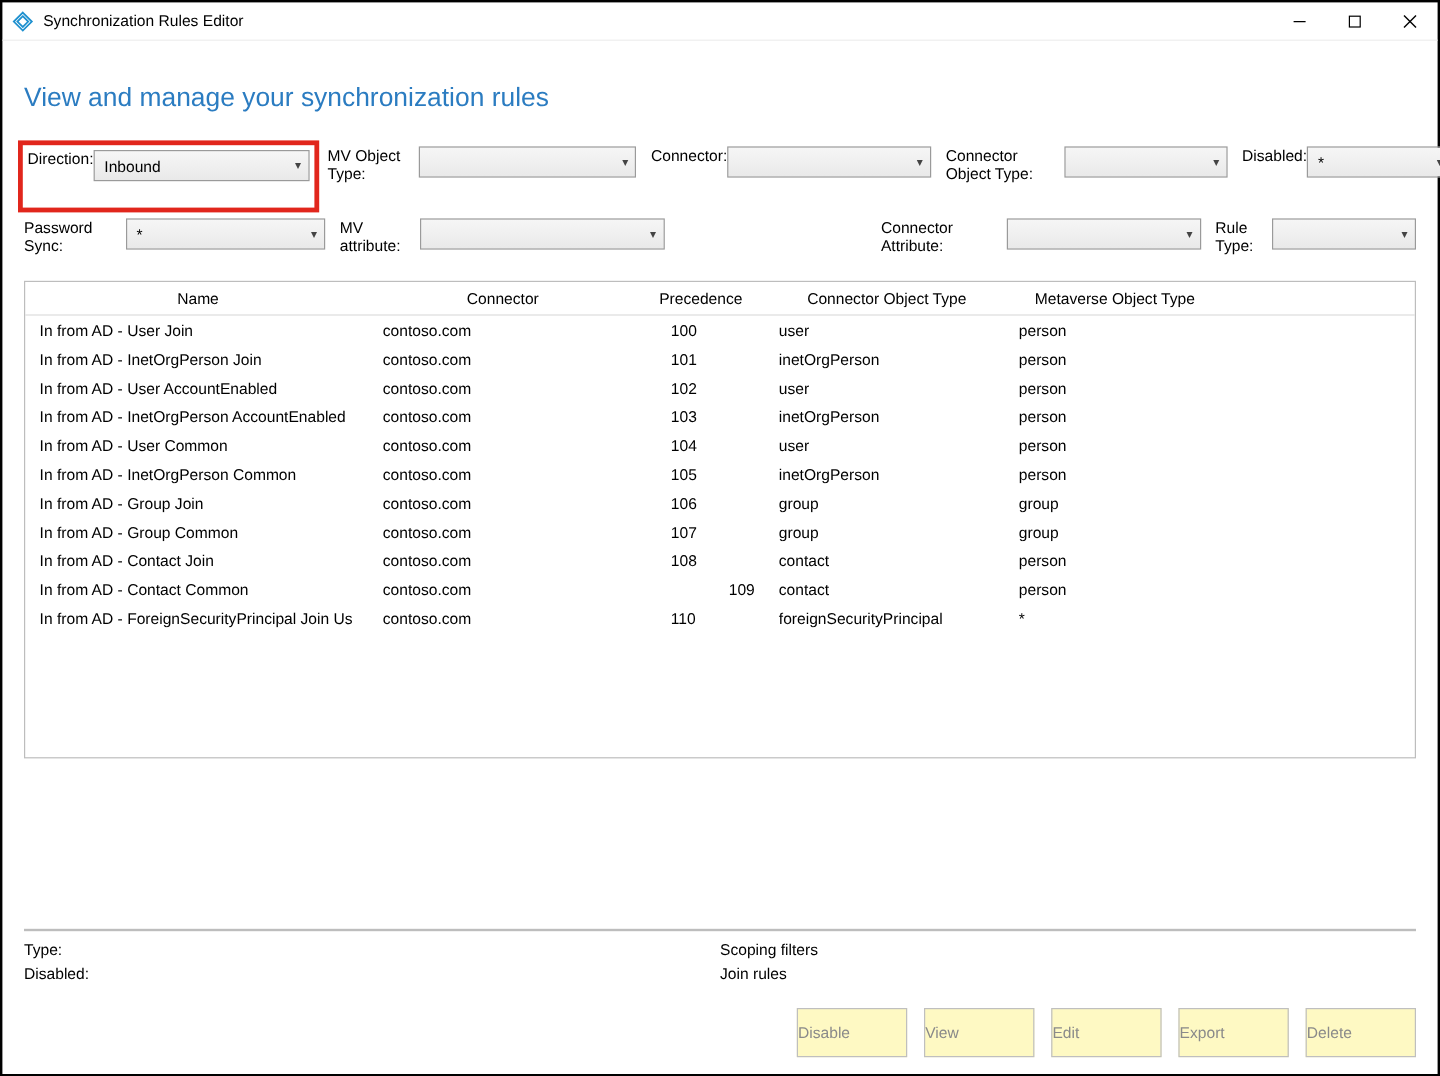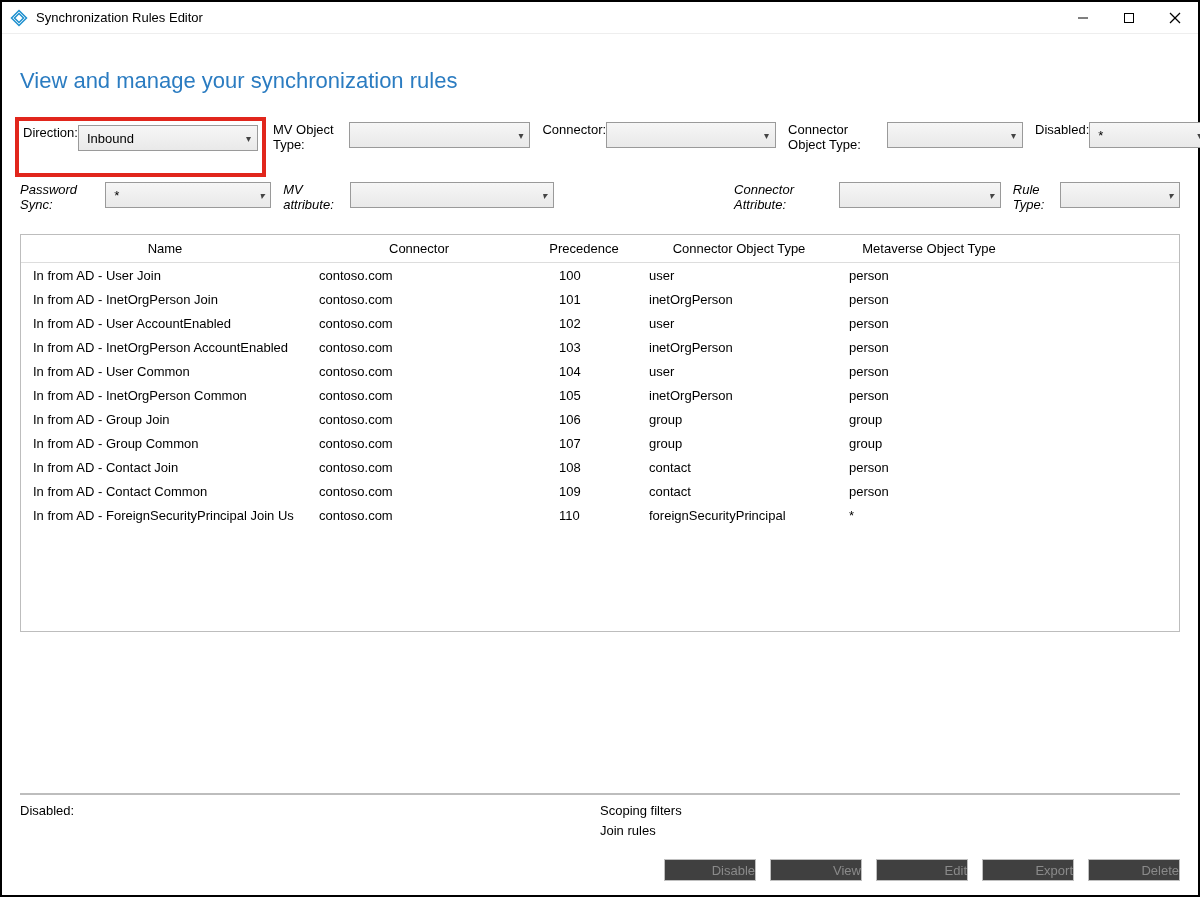--- a/index.html
+++ b/index.html
@@ -25,21 +25,21 @@
   .filter-col label { font-size: 13px; margin-bottom: 4px; color: #000; }
   .combo {
     height: 26px; border: 1px solid #9a9a9a; background: linear-gradient(#f6f6f6,#e9e9e9);
     padding: 0 22px 0 8px; font-size: 13px; position: relative; cursor: pointer;
     display: flex; align-items: center; min-width: 120px;
   }
   .combo .chev {
     position: absolute; right: 6px; top: 50%; transform: translateY(-50%);
     font-size: 10px; color: #444;
   }
-  .filters-row2 { margin-top: 10px; display: flex; gap: 12px; font-style: italic; }
+  .filters-row2 { margin-top: 10px; display: flex; gap: 12px; }
   .add-btn {
     width: 195px; height: 26px; border: 1px solid #9a9a9a; background: linear-gradient(#f6f6f6,#e9e9e9);
     font-size: 13px; display:flex; align-items:center; cursor:pointer;
     margin-top: 18px;
   }
   .highlight-red { outline: 4px solid #e1261c; outline-offset: 1px; }
   .table-wrap {
     border: 1px solid #bdbdbd; margin-top: 18px; height: 398px; position: relative;
     display: flex; flex-direction: column;
   }
@@ -57,22 +57,22 @@
   .table-body { flex: 1; overflow-y: scroll; font-size: 13px; }
   .tr { display: flex; height: 24px; align-items: center; cursor: pointer; }
   .tr .td.col-name { padding-left: 12px; }
   .scrollbar-spacer { width: 18px; }
   .bottom-section { margin-top: auto; border-top: 2px solid #bdbdbd; padding-top: 6px; }
   .info-grid { display: flex; font-size: 13px; }
   .info-left { width: 580px; }
   .info-left div, .info-right div { line-height: 20px; }
   .action-row { display: flex; justify-content: flex-end; gap: 14px; margin-top: 18px; margin-bottom: 4px; }
   .action-btn {
-    width: 92px; height: 22px; border: 1px solid #bfbfbf; background: #404040;
-    color: #8a8a8a; font-size: 13px; display:flex; align-items:center; justify-content:flex-end;
+    width: 92px; height: 41px; border: 1px solid #bfbfbf; background: #fef9c3;
+    color: #8a8a8a; font-size: 13px; display:flex; align-items:center; justify-content:flex-start;
     cursor: pointer;
   }
   
   .w-dir { width: 180px; } .w-mv { width: 220px; } .w-conn { width: 170px; }
   .w-cot { width: 175px; } .w-dis { width: 120px; }
   .w-pw { width: 180px; } .w-mva { width: 220px; } .w-cat { width: 175px; } .w-rt { width: 120px; }
   .spacer-filter { width: 170px; } 
 </style>
 </head>
 <body>
@@ -257,37 +257,38 @@
           <div class="tr">
             <div class="td col-name">In from AD - Contact Join</div>
             <div class="td col-conn">contoso.com</div>
             <div class="td col-prec" style="text-align:left;padding-left:30px">108</div>
             <div class="td col-cot">contact</div>
             <div class="td col-mvot">person</div>
           </div>
           <div class="tr">
             <div class="td col-name">In from AD - Contact Common</div>
             <div class="td col-conn">contoso.com</div>
-            <div class="td col-prec" style="text-align:left;padding-left:30px">109</div>
+            <div class="td col-prec" style="text-align:right;padding-left:30px">109</div>
             <div class="td col-cot">contact</div>
             <div class="td col-mvot">person</div>
           </div>
           <div class="tr">
             <div class="td col-name">In from AD - ForeignSecurityPrincipal Join Us</div>
             <div class="td col-conn">contoso.com</div>
             <div class="td col-prec" style="text-align:left;padding-left:30px">110</div>
             <div class="td col-cot">foreignSecurityPrincipal</div>
             <div class="td col-mvot">*</div>
           </div>
         </div>
     </div>
 
     <div class="bottom-section">
       <div class="info-grid">
         <div class="info-left">
+          <div>Type:</div>
           <div>Disabled:</div>
         </div>
         <div class="info-right">
           <div>Scoping filters</div>
           <div>Join rules</div>
         </div>
       </div>
       <div class="action-row">
         <div class="action-btn">
             <span>Disable</span>

